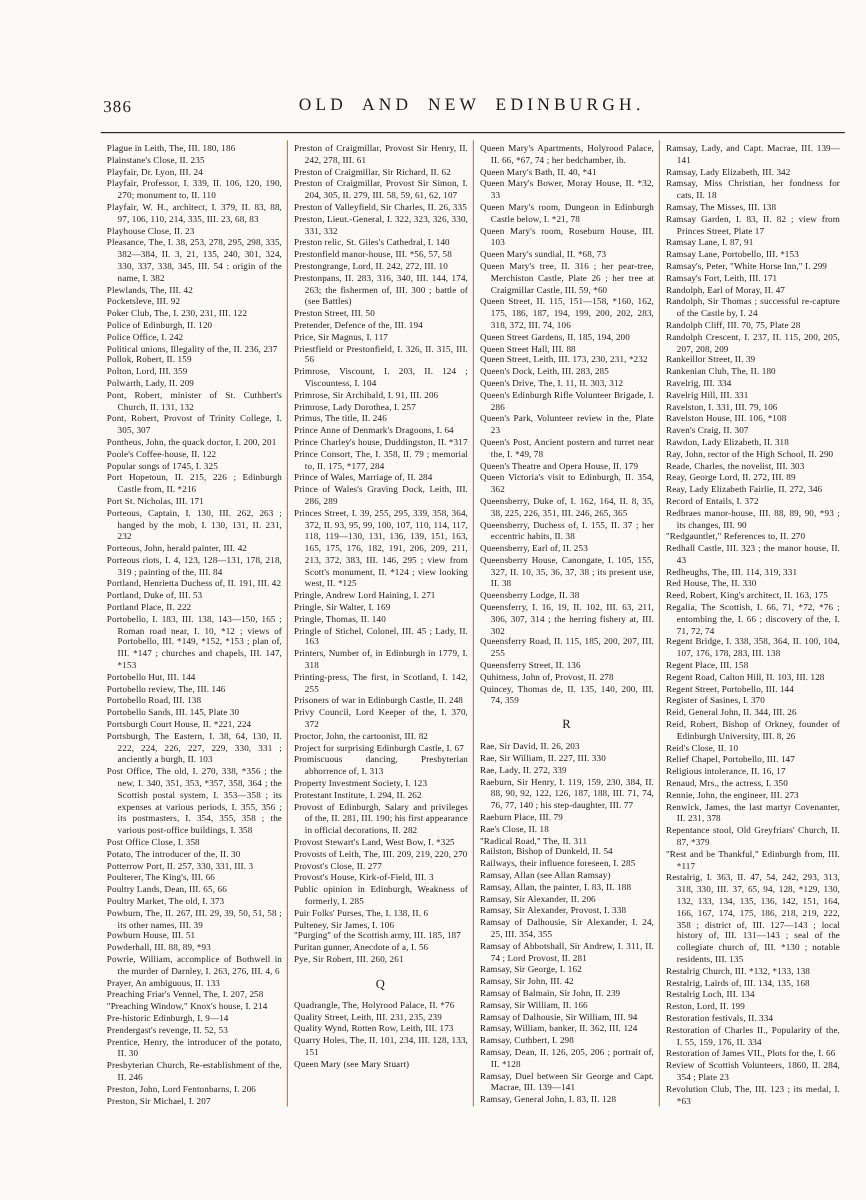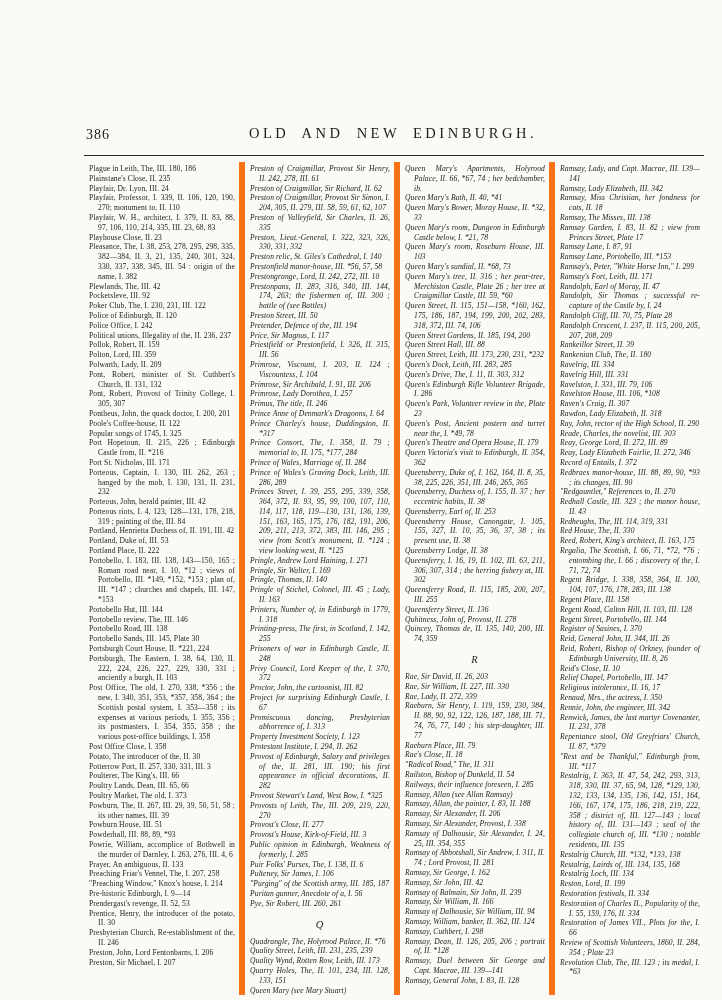--- a/index.html
+++ b/index.html
@@ -13,21 +13,20 @@
   }
   .page{
     position:absolute;left:0;top:0;width:722px;height:1000px;
     box-sizing:border-box;
     padding:80px 20px 0 84px;
   }
   .header{
     position:relative;
     width:618px;
     height:26px;
-    margin-top:45px;
   }
   .page-number{
     position:absolute;left:2px;top:2px;
     font-size:14px;letter-spacing:1px;
   }
   .page-title{
     position:absolute;left:0;right:0;top:0;
     text-align:center;
     font-size:14.5px;
     letter-spacing:3.5px;
@@ -42,22 +41,21 @@
     display:flex;
     width:620px;
     align-items:stretch;
   }
   .col{
     width:155px;
     box-sizing:border-box;
     padding:2px 4px 0 5px;
   }
   .col + .col{
-    border-left:6px solid #f97316;
-    font-style:italic;
+    border-left:1px solid #f97316;
   }
   .entry{
     font-size:7.6px;
     line-height:9.8px;
     padding-left:9px;
     text-indent:-9px;
     text-align:justify;
     letter-spacing:0.1px;
   }
   .section-heading{
@@ -286,21 +284,21 @@
         <div class="entry">Regent Place, III. 158</div>
         <div class="entry">Regent Road, Calton Hill, II. 103, III. 128</div>
         <div class="entry">Regent Street, Portobello, III. 144</div>
         <div class="entry">Register of Sasines, I. 370</div>
         <div class="entry">Reid, General John, II. 344, III. 26</div>
         <div class="entry">Reid, Robert, Bishop of Orkney, founder of Edinburgh University, III. 8, 26</div>
         <div class="entry">Reid's Close, II. 10</div>
         <div class="entry">Relief Chapel, Portobello, III. 147</div>
         <div class="entry">Religious intolerance, II. 16, 17</div>
         <div class="entry">Renaud, Mrs., the actress, I. 350</div>
-        <div class="entry">Rennie, John, the engineer, III. 342</div>
+        <div class="entry">Rennie, John, the engineer, III. 273</div>
         <div class="entry">Renwick, James, the last martyr Covenanter, II. 231, 378</div>
         <div class="entry">Repentance stool, Old Greyfriars' Church, II. 87, *379</div>
         <div class="entry">"Rest and be Thankful," Edinburgh from, III. *117</div>
         <div class="entry">Restalrig, I. 363, II. 47, 54, 242, 293, 313, 318, 330, III. 37, 65, 94, 128, *129, 130, 132, 133, 134, 135, 136, 142, 151, 164, 166, 167, 174, 175, 186, 218, 219, 222, 358 ; district of, III. 127—143 ; local history of, III. 131—143 ; seal of the collegiate church of, III. *130 ; notable residents, III. 135</div>
         <div class="entry">Restalrig Church, III. *132, *133, 138</div>
         <div class="entry">Restalrig, Lairds of, III. 134, 135, 168</div>
         <div class="entry">Restalrig Loch, III. 134</div>
         <div class="entry">Reston, Lord, II. 199</div>
         <div class="entry">Restoration festivals, II. 334</div>
         <div class="entry">Restoration of Charles II., Popularity of the, I. 55, 159, 176, II. 334</div>

